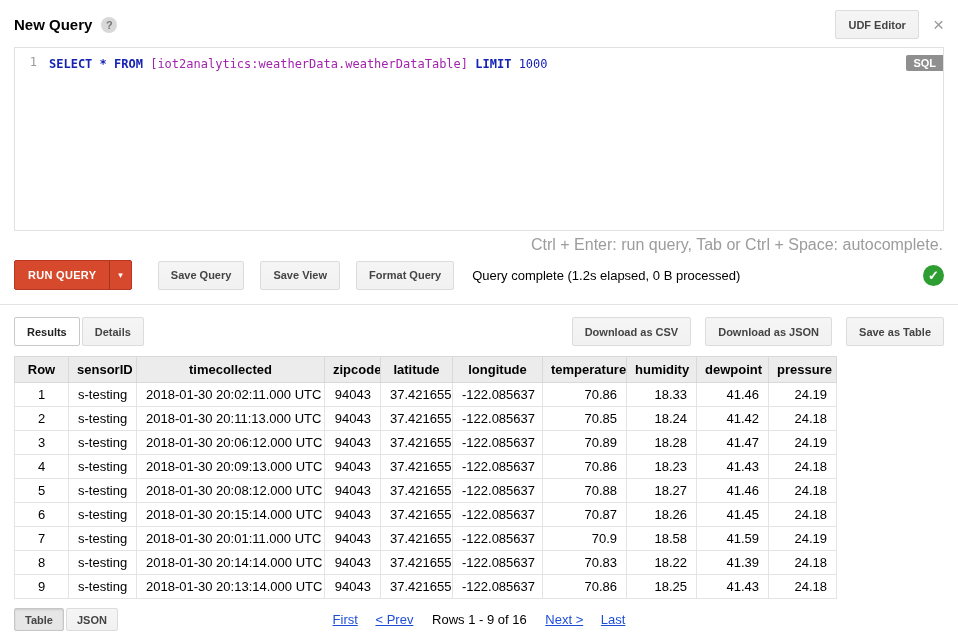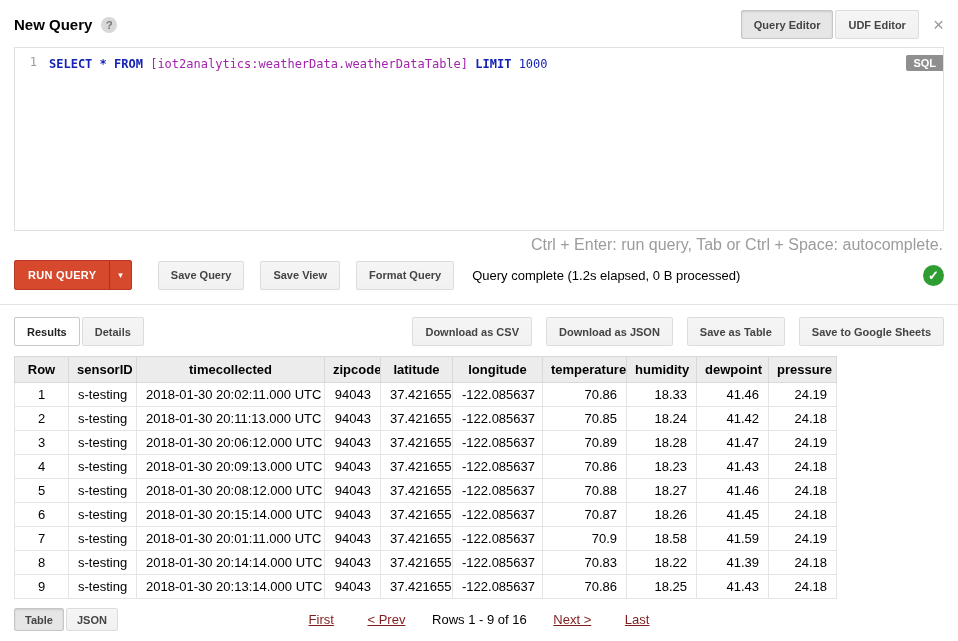--- a/index.html
+++ b/index.html
@@ -126,34 +126,33 @@
   .results-table th:nth-child(9)  { width: 72px; }
   .results-table th:nth-child(10) { width: 68px; }
 
   
   .footer { position: relative; display: flex; align-items: center; padding: 9px 14px; }
   .toggle-group { display: flex; gap: 2px; position: relative; z-index: 1; }
   .btn.small { height: 23px; padding: 0 10px; font-size: 11px; }
   .pagination {
     position: absolute; left: 0; right: 0; text-align: center; font-size: 13px;
   }
-  .pg-link { color: #7f1d1d; text-decoration: underline; margin: 0 15px; cursor: pointer; }
+  .pg-link { color: #1d4ed8; text-decoration: underline; margin: 0 7px; cursor: pointer; }
   .pg-label { margin: 0 8px; color: #000; text-align: right; }
 </style>
 </head>
 <body>
 
 <div class="app">
 
   <div class="header">
     <span class="title">New Query</span>
     <span class="help-icon">?</span>
     <div class="header-right">
       <div class="btn-group">
-        <button class="btn btn-active">Query Editor</button>
         <button class="btn">UDF Editor</button>
       </div>
       <span class="close">×</span>
     </div>
   </div>
 
   <div class="editor">
     <div class="gutter">
       <span>1</span>
     </div>
@@ -179,21 +178,20 @@
 
   <div class="results-bar">
     <div class="tabs">
         <button class="btn tab tab-active">Results</button>
         <button class="btn tab">Details</button>
       </div>
     <div class="actions">
         <button class="btn">Download as CSV</button>
         <button class="btn">Download as JSON</button>
         <button class="btn">Save as Table</button>
-        <button class="btn">Save to Google Sheets</button>
       </div>
   </div>
 
   <table class="results-table">
     <thead>
       <tr>
           <th>Row</th>
           <th>sensorID</th>
           <th>timecollected</th>
           <th>zipcode</th>

